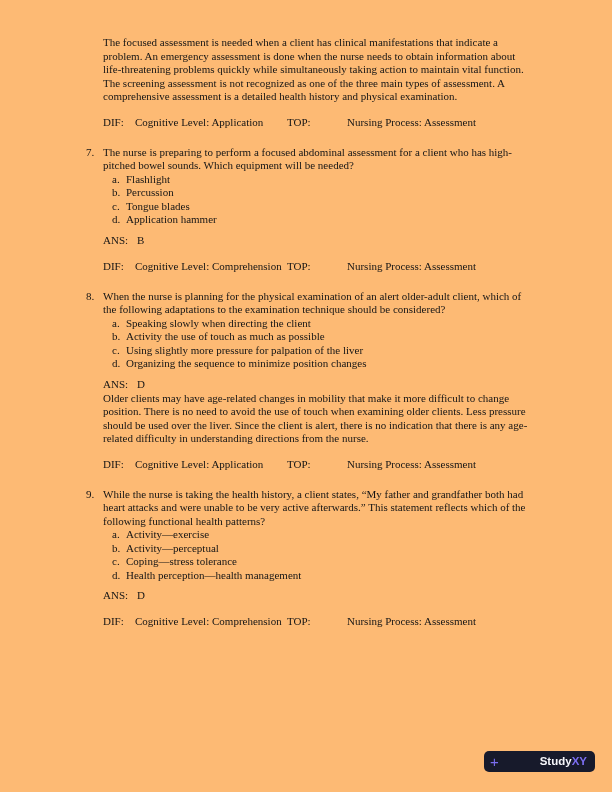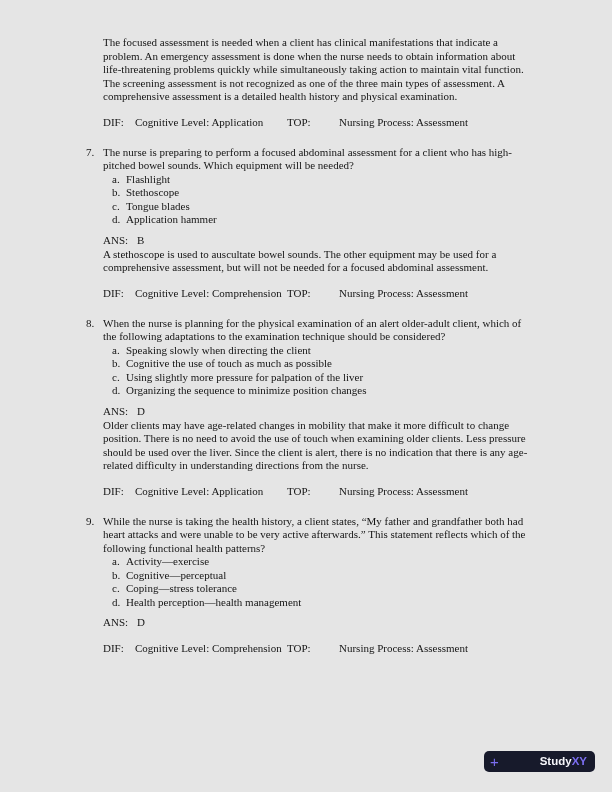--- a/index.html
+++ b/index.html
@@ -8,40 +8,40 @@
     background: #ffffff;
     font-family: "Liberation Serif", serif;
     font-size: 11px;
     line-height: 13.5px;
     color: #151515;
   }
   .page {
     position: relative;
     width: 612px; height: 792px;
     overflow: hidden;
-    background: #e5e5e5;
+    background: #fdba74;
   }
   .content {
     position: absolute;
     left: 103px; top: 36px;
     width: 430px;
   }
   .para { margin: 0; }
   .rationale { margin: 0; }
 
   .meta-line {
     position: relative;
     height: 14px;
     margin-top: 12px;
     text-decoration: underline;
   }
   .meta-line .dif-label  { position: absolute; left: 0; }
   .meta-line .dif-value  { position: absolute; left: 32px; white-space: nowrap; }
   .meta-line .top-label  { position: absolute; left: 184px; }
-  .meta-line .top-value  { position: absolute; left: 236px; white-space: nowrap; }
+  .meta-line .top-value  { position: absolute; left: 244px; white-space: nowrap; }
 
   .question { margin-top: 16px; }
   .stem-row { position: relative; }
   .qnum { position: absolute; left: -17px; top: 0; }
   .stem { display: block; }
 
   .option-row { display: flex; padding-left: 9px; }
   .opt-letter { display: inline-block; width: 14px; flex: 0 0 14px; }
   .opt-text { flex: 1; }
 
@@ -95,36 +95,35 @@
       <span class="stem">The nurse is preparing to perform a focused abdominal assessment for a client who has high-pitched bowel sounds. Which equipment will be needed?</span>
     </div>
     <div class="options">
 
     <div class="option-row">
         <span class="opt-letter">a.</span>
         <span class="opt-text">Flashlight</span>
       </div>
             <div class="option-row">
         <span class="opt-letter">b.</span>
-        <span class="opt-text">Stethoscope</span>
+        <span class="opt-text">Percussion</span>
       </div>
             <div class="option-row">
         <span class="opt-letter">c.</span>
         <span class="opt-text">Tongue blades</span>
       </div>
             <div class="option-row">
         <span class="opt-letter">d.</span>
         <span class="opt-text">Application hammer</span>
       </div>
           </div>
     <div class="ans-line">
       <span class="ans-label">ANS:</span>
       <span class="ans-value">B</span>
     </div>
-    <p class="rationale">A stethoscope is used to auscultate bowel sounds. The other equipment may be used for a comprehensive assessment, but will not be needed for a focused abdominal assessment.</p>
     <div class="meta-line">
       <span class="dif-label">DIF:</span>
       <span class="dif-value">Cognitive Level: Comprehension</span>
       <span class="top-label">TOP:</span>
       <span class="top-value">Nursing Process: Assessment</span>
     </div>
   </div>
 
   <div class="question">
     <div class="stem-row">
@@ -132,21 +131,21 @@
       <span class="stem">When the nurse is planning for the physical examination of an alert older-adult client, which of the following adaptations to the examination technique should be considered?</span>
     </div>
     <div class="options">
 
     <div class="option-row">
         <span class="opt-letter">a.</span>
         <span class="opt-text">Speaking slowly when directing the client</span>
       </div>
             <div class="option-row">
         <span class="opt-letter">b.</span>
-        <span class="opt-text">Cognitive the use of touch as much as possible</span>
+        <span class="opt-text">Activity the use of touch as much as possible</span>
       </div>
             <div class="option-row">
         <span class="opt-letter">c.</span>
         <span class="opt-text">Using slightly more pressure for palpation of the liver</span>
       </div>
             <div class="option-row">
         <span class="opt-letter">d.</span>
         <span class="opt-text">Organizing the sequence to minimize position changes</span>
       </div>
           </div>
@@ -169,21 +168,21 @@
       <span class="stem">While the nurse is taking the health history, a client states, “My father and grandfather both had heart attacks and were unable to be very active afterwards.” This statement reflects which of the following functional health patterns?</span>
     </div>
     <div class="options">
 
     <div class="option-row">
         <span class="opt-letter">a.</span>
         <span class="opt-text">Activity—exercise</span>
       </div>
             <div class="option-row">
         <span class="opt-letter">b.</span>
-        <span class="opt-text">Cognitive—perceptual</span>
+        <span class="opt-text">Activity—perceptual</span>
       </div>
             <div class="option-row">
         <span class="opt-letter">c.</span>
         <span class="opt-text">Coping—stress tolerance</span>
       </div>
             <div class="option-row">
         <span class="opt-letter">d.</span>
         <span class="opt-text">Health perception—health management</span>
       </div>
           </div>

